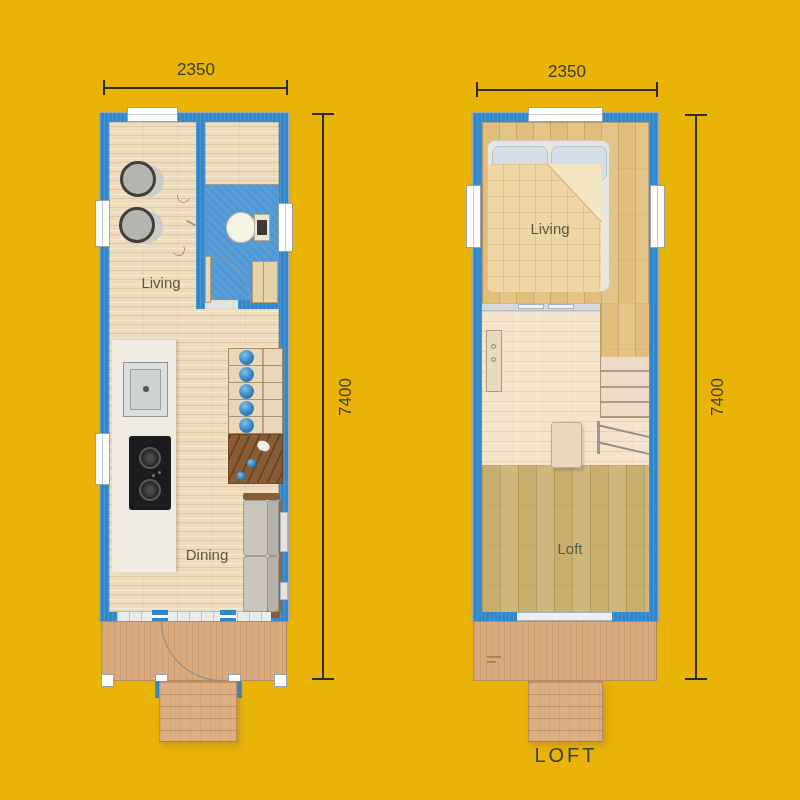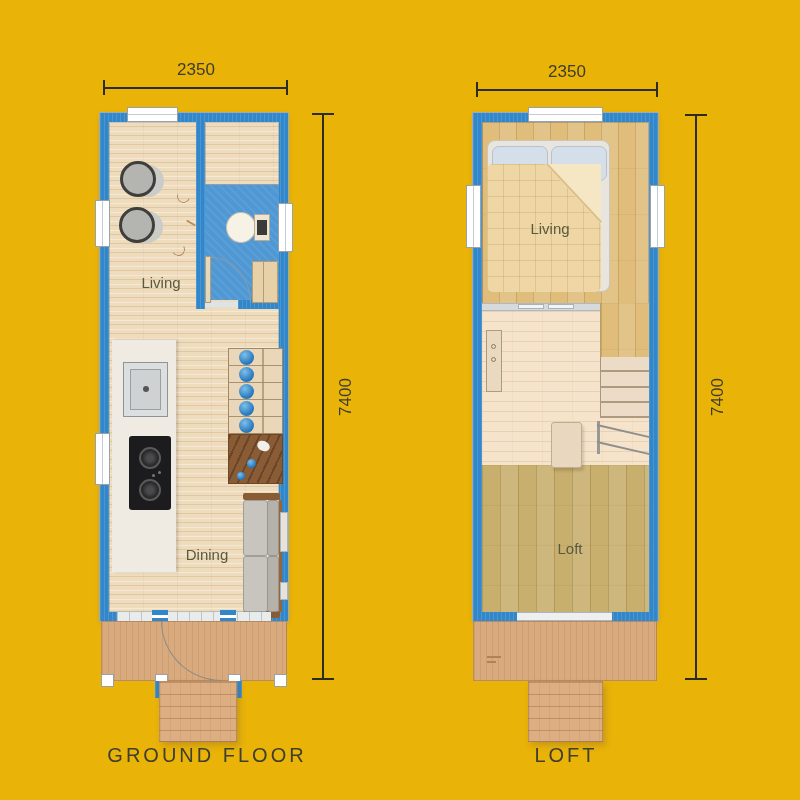--- a/index.html
+++ b/index.html
@@ -178,21 +178,20 @@
       <div class="abs win" style="left:155px;top:674px;width:13px;height:13px"></div>
       <div class="abs win" style="left:228px;top:674px;width:13px;height:13px"></div>
       <div class="abs win" style="left:274px;top:674px;width:13px;height:13px"></div>
       <div class="abs wall-blue" style="left:155px;top:681px;width:9px;height:17px"></div>
       <div class="abs wall-blue" style="left:233px;top:681px;width:9px;height:17px"></div>
       <div class="abs steps-wood" style="left:159px;top:681px;width:78px;height:61px"></div>
     </div>
 
     <div class="abs room-label" style="left:121px;top:274px;width:80px;height:22px">Living</div>
     <div class="abs room-label" style="left:167px;top:546px;width:80px;height:22px">Dining</div>
-    <div class="abs plan-title" style="left:87px;top:744px;width:240px;height:28px">GROUND FLOOR</div>
   </section>
 
   <section class="layer">
 
     <div>
       <div class="abs dim-line" style="left:477px;top:89px;width:180px;height:2px"></div>
       <div class="abs dim-line" style="left:476px;top:82px;width:2px;height:15px"></div>
       <div class="abs dim-line" style="left:656px;top:82px;width:2px;height:15px"></div>
       <div class="abs dim-label" style="left:527px;top:62px;width:80px;height:22px">2350</div>
     </div>

